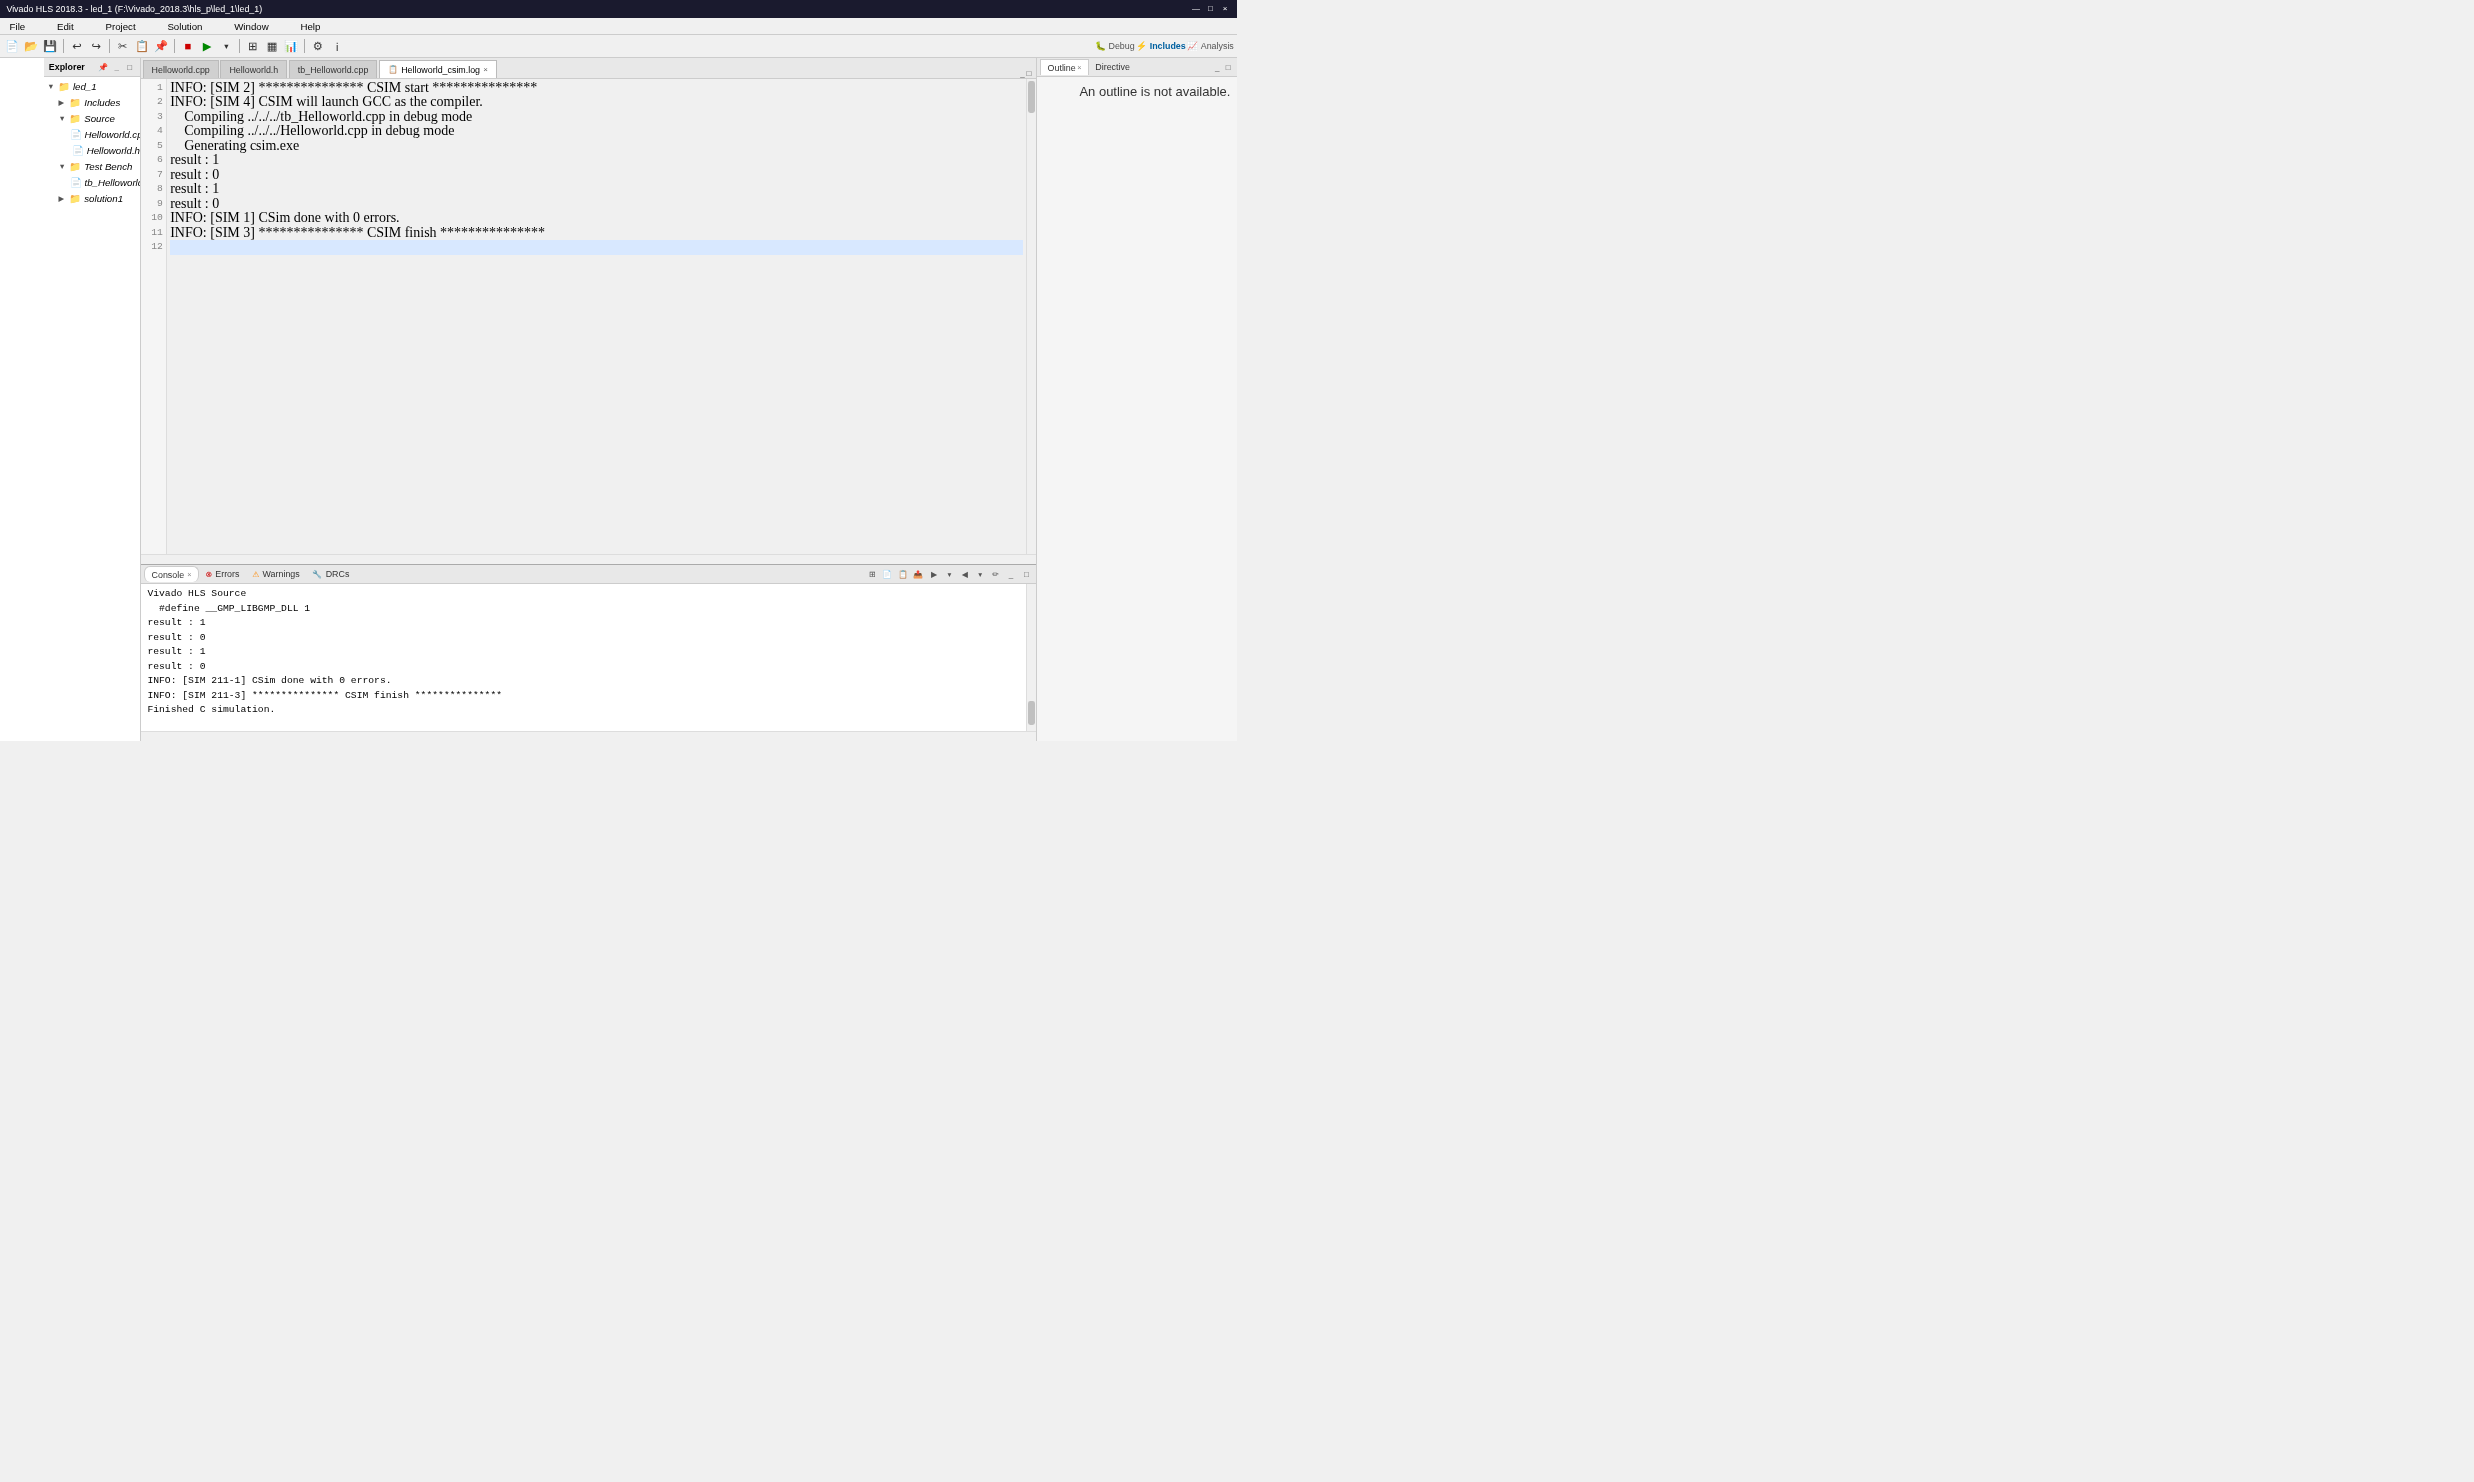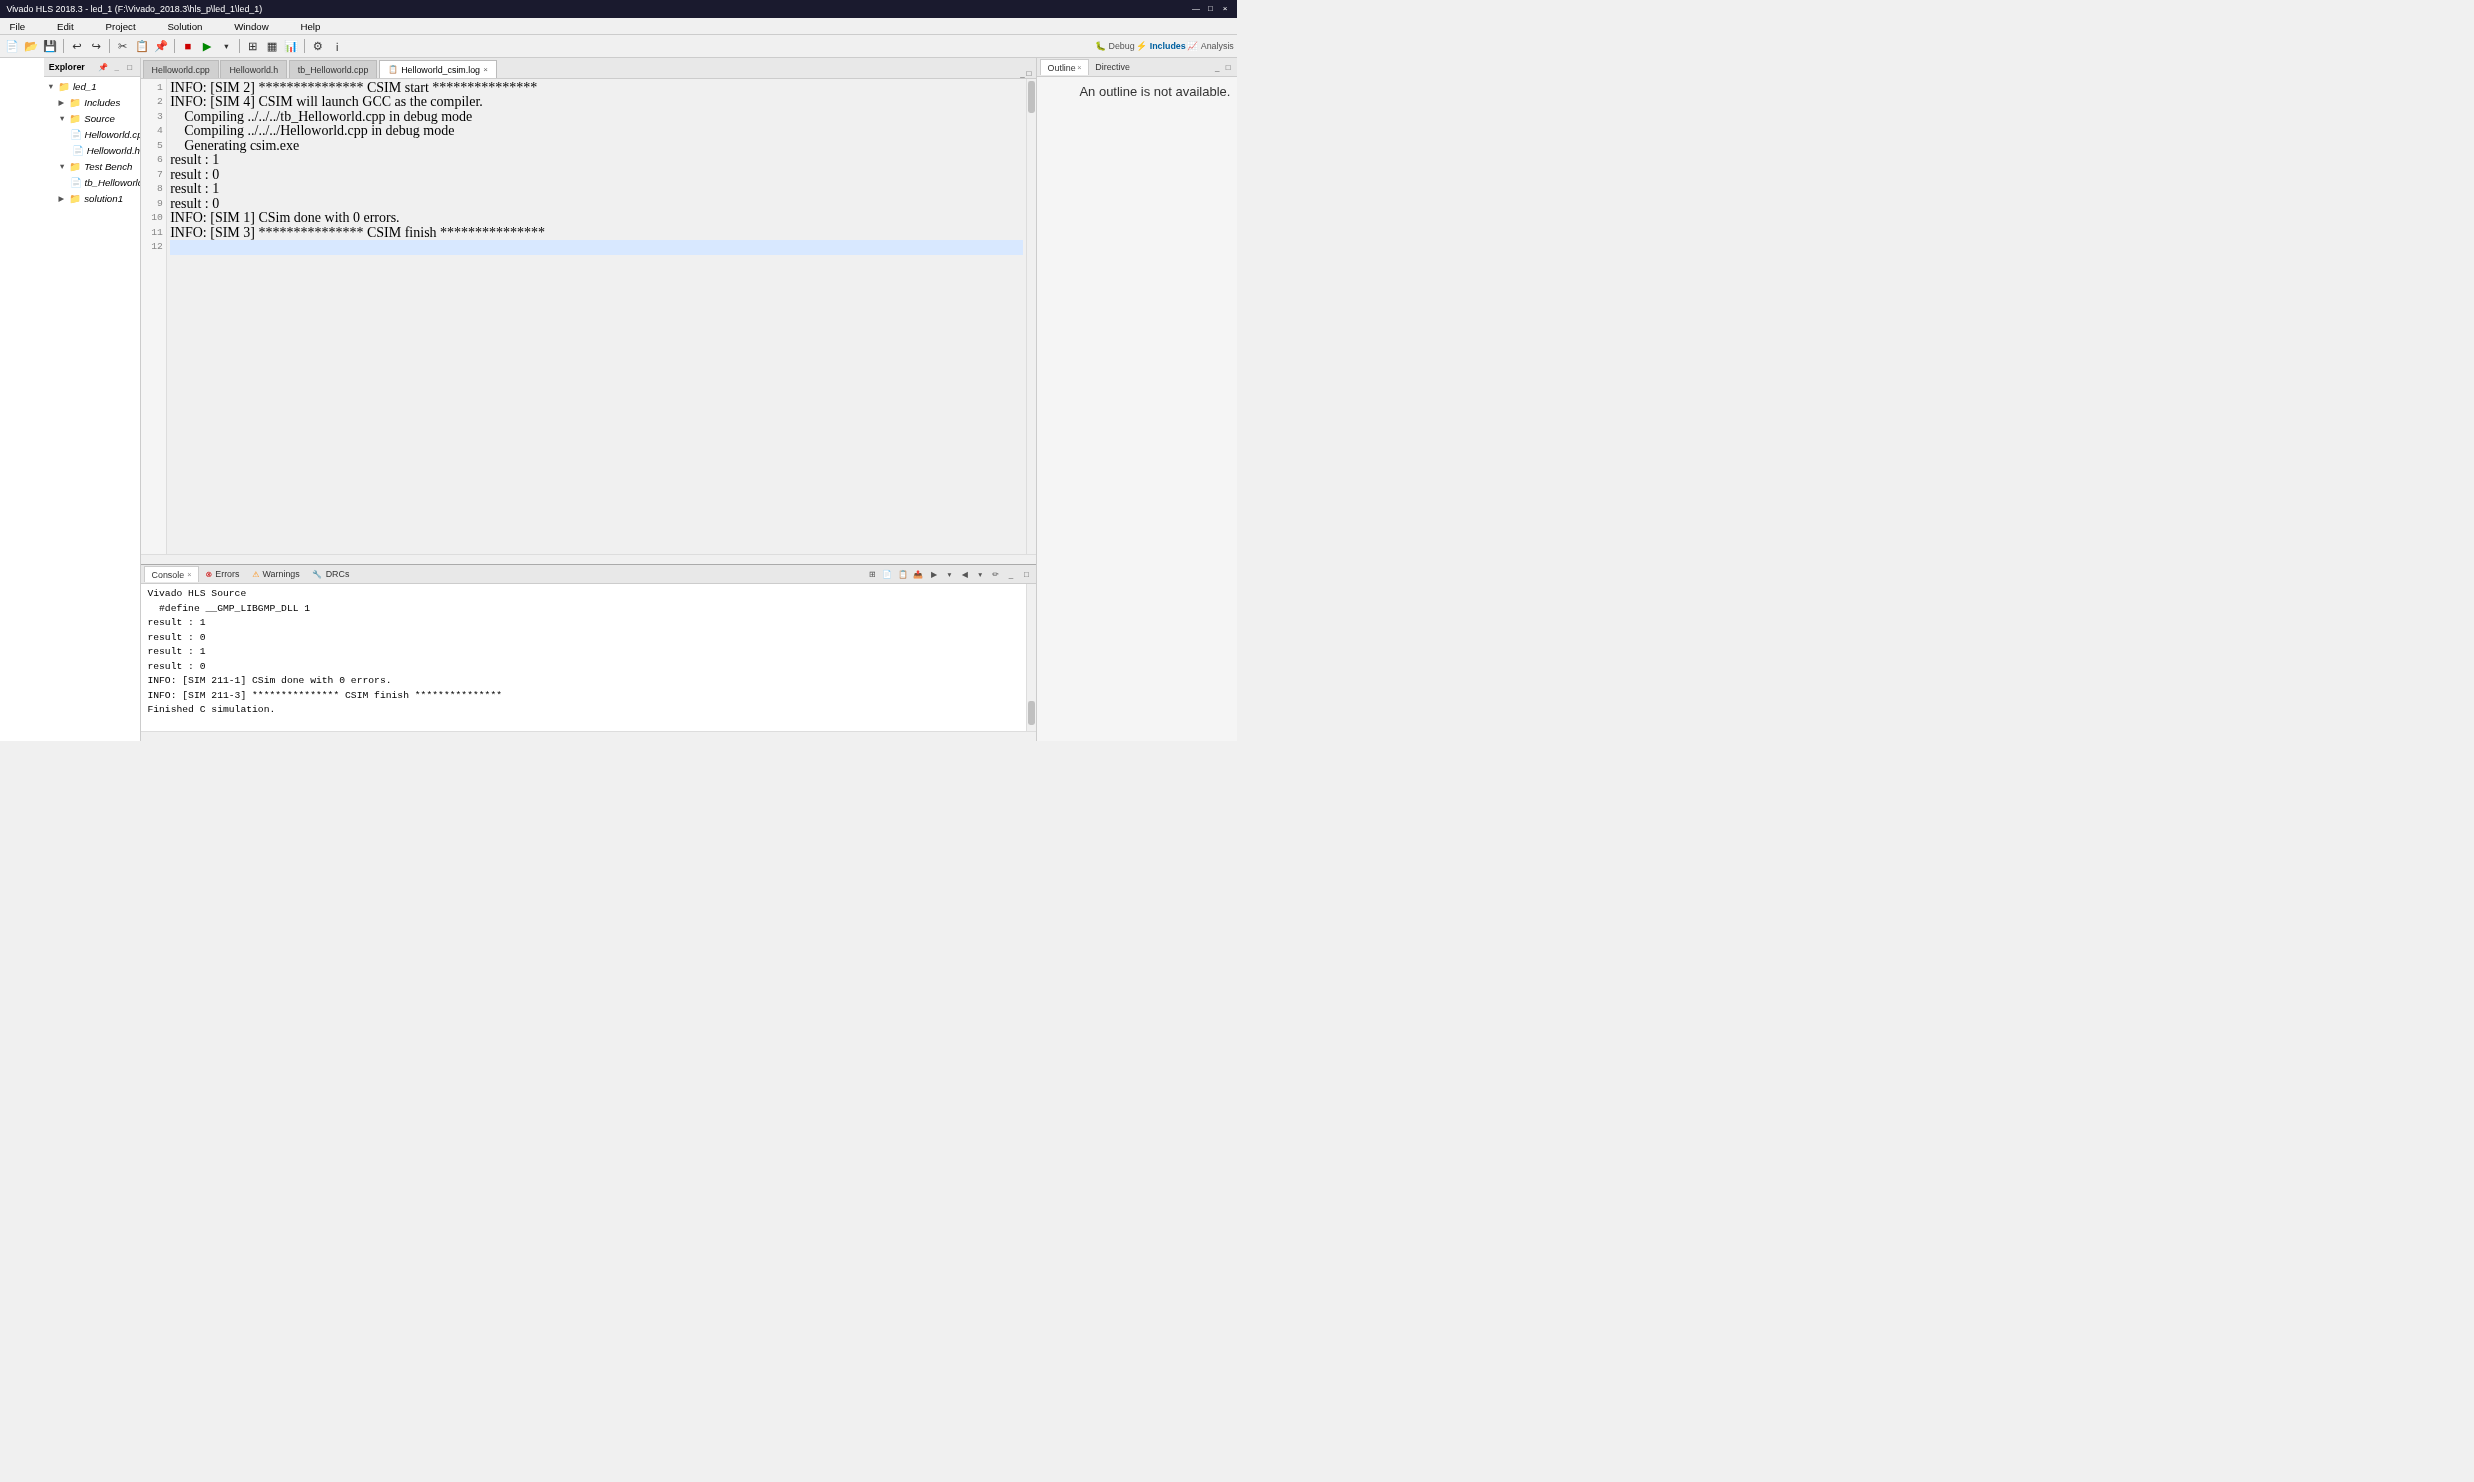--- a/index.html
+++ b/index.html
@@ -172,20 +172,21 @@
     }
     .bottom-tab {
       display: flex;
       align-items: center;
       height: 16px;
       padding: 0 6.4px;
       cursor: pointer;
       font-size: 8.9px;
       color: #333;
       gap: 3.2px;
+      border-radius: 6px;
     }
     .bottom-tab.active {
       background: #fff;
       border: 0.8px solid #ccc;
       border-bottom: none;
     }
     .bottom-tab-controls { margin-left: auto; display: flex; gap: 2.4px; align-items: center; }
     .bottom-ctrl-btn { width: 13px; height: 13px; display: flex; align-items: center; justify-content: center; cursor: pointer; font-size: 8px; color: #555; }
 
     .console-content {

